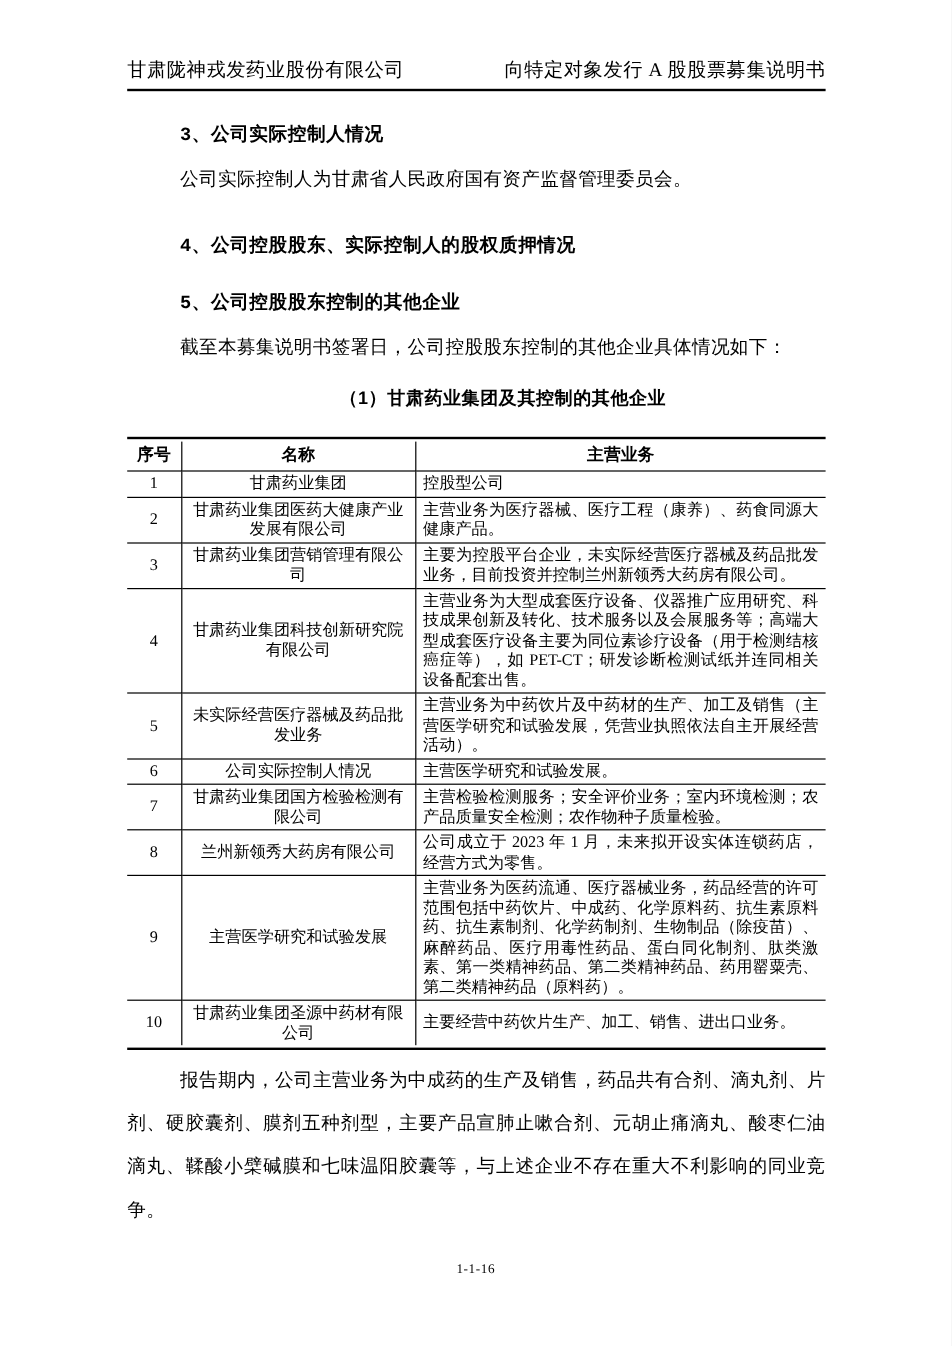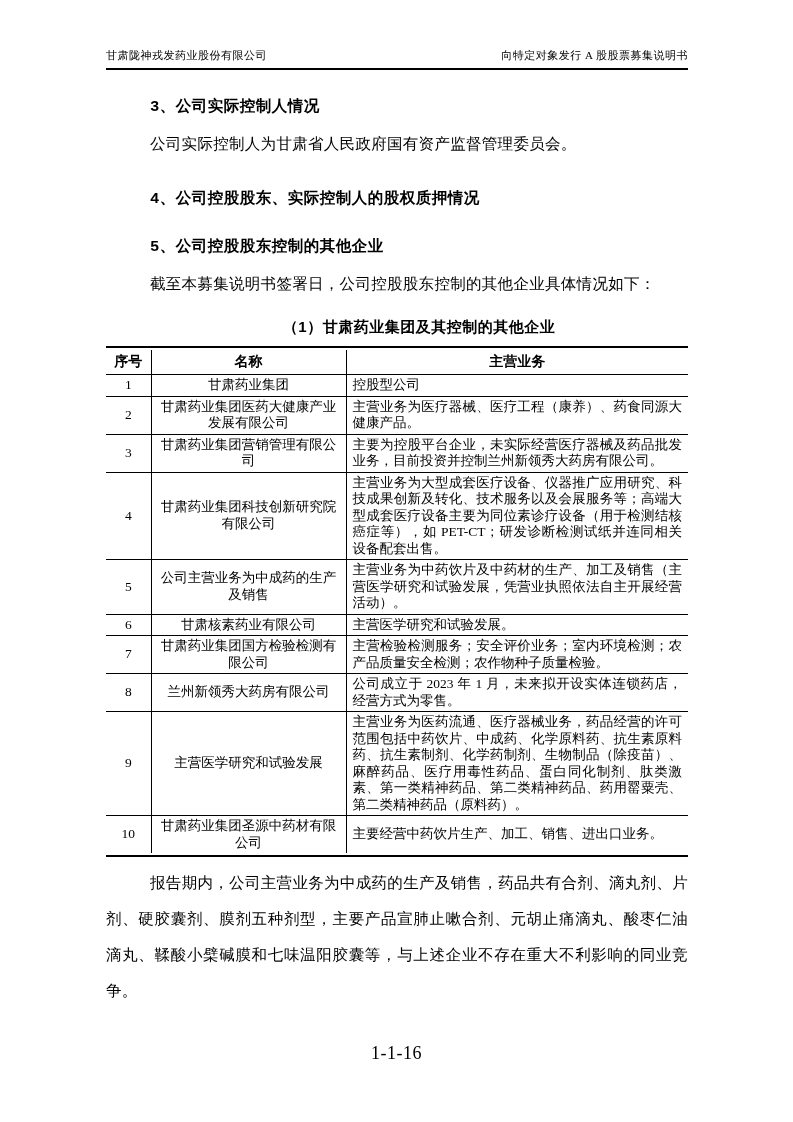--- a/index.html
+++ b/index.html
@@ -14,21 +14,21 @@
     color: #000000;
     overflow: hidden;
   }
   
   .doc-header {
     display: flex;
     justify-content: space-between;
     align-items: flex-end;
     border-bottom: 2px solid #000;
     padding-bottom: 5px;
-    font-size: 11px;
+    font-size: 16px;
     letter-spacing: 0.5px;
   }
   
   .sec-heading {
     font-family: Liberation Mono, monospace;
     font-weight: bold;
     font-size: 15.5px;
     padding-left: 44px;
     margin: 26px 0 0 0;
     line-height: 22px;
@@ -48,21 +48,21 @@
   .para {
     font-size: 15.5px;
     line-height: 36px;
     text-indent: 44px;
     text-align: justify;
     margin: 8px 0 0 0;
     letter-spacing: 0.3px;
   }
   
   .table-wrap {
-    margin-top: 8px;
+    margin-top: 20px;
     border-top: 2px solid #000;
     border-bottom: 2px solid #000;
     padding: 1.5px 0;
   }
   table.company-table {
     width: 100%;
     border-collapse: collapse;
     font-size: 13.5px;
     table-layout: fixed;
   }
@@ -83,21 +83,21 @@
   .company-table tr:first-child th { border-top: none; }
   .company-table tr:last-child td  { border-bottom: none; }
   .col-no   { width: 45px;  text-align: center; }
   .col-name { width: 195px; text-align: center; }
   .col-business { text-align: justify; }
   
   .page-number {
     position: absolute;
     bottom: 58px; left: 0; right: 0;
     text-align: center;
-    font-size: 18px;
+    font-size: 11px;
     letter-spacing: 0.5px;
   }
 </style>
 </head>
 <body>
 
 <div class="page">
 
   <div class="doc-header">
     <span>甘肃陇神戎发药业股份有限公司</span>
@@ -139,26 +139,26 @@
             <td class="col-name">甘肃药业集团营销管理有限公司</td>
             <td class="col-business">主要为控股平台企业，未实际经营医疗器械及药品批发业务，目前投资并控制兰州新领秀大药房有限公司。</td>
           </tr>
           <tr>
             <td class="col-no">4</td>
             <td class="col-name">甘肃药业集团科技创新研究院有限公司</td>
             <td class="col-business">主营业务为大型成套医疗设备、仪器推广应用研究、科技成果创新及转化、技术服务以及会展服务等；高端大型成套医疗设备主要为同位素诊疗设备（用于检测结核癌症等），如 PET-CT；研发诊断检测试纸并连同相关设备配套出售。</td>
           </tr>
           <tr>
             <td class="col-no">5</td>
-            <td class="col-name">公司主营业务为中成药的生产及销售</td>
+            <td class="col-name">未实际经营医疗器械及药品批发业务</td>
             <td class="col-business">主营业务为中药饮片及中药材的生产、加工及销售（主营医学研究和试验发展，凭营业执照依法自主开展经营活动）。</td>
           </tr>
           <tr>
             <td class="col-no">6</td>
-            <td class="col-name">甘肃核素药业有限公司</td>
+            <td class="col-name">公司实际控制人情况</td>
             <td class="col-business">主营医学研究和试验发展。</td>
           </tr>
           <tr>
             <td class="col-no">7</td>
             <td class="col-name">甘肃药业集团国方检验检测有限公司</td>
             <td class="col-business">主营检验检测服务；安全评价业务；室内环境检测；农产品质量安全检测；农作物种子质量检验。</td>
           </tr>
           <tr>
             <td class="col-no">8</td>
             <td class="col-name">兰州新领秀大药房有限公司</td>

